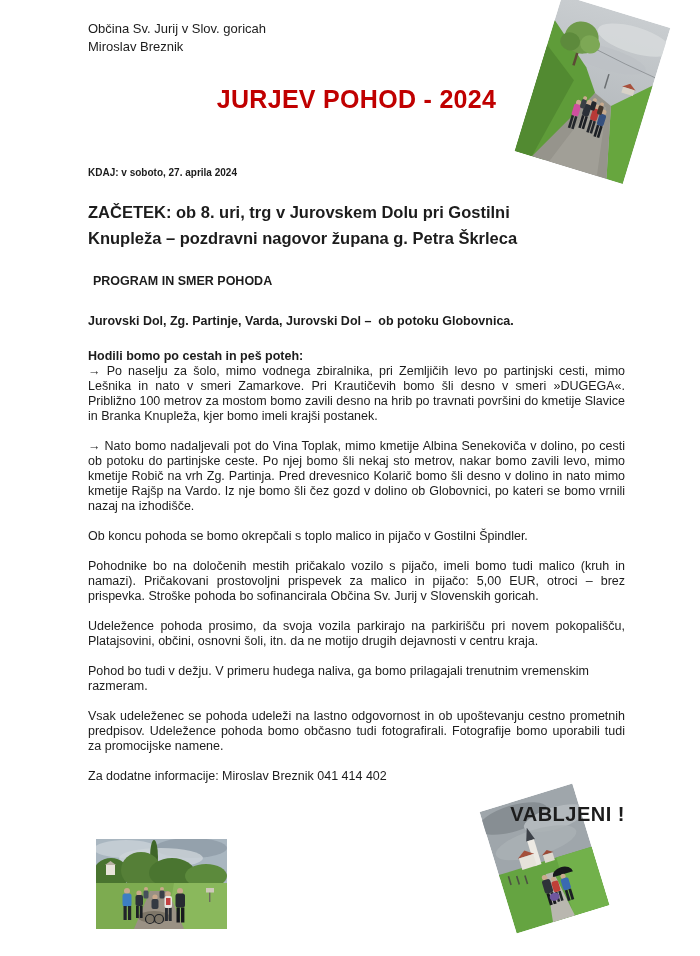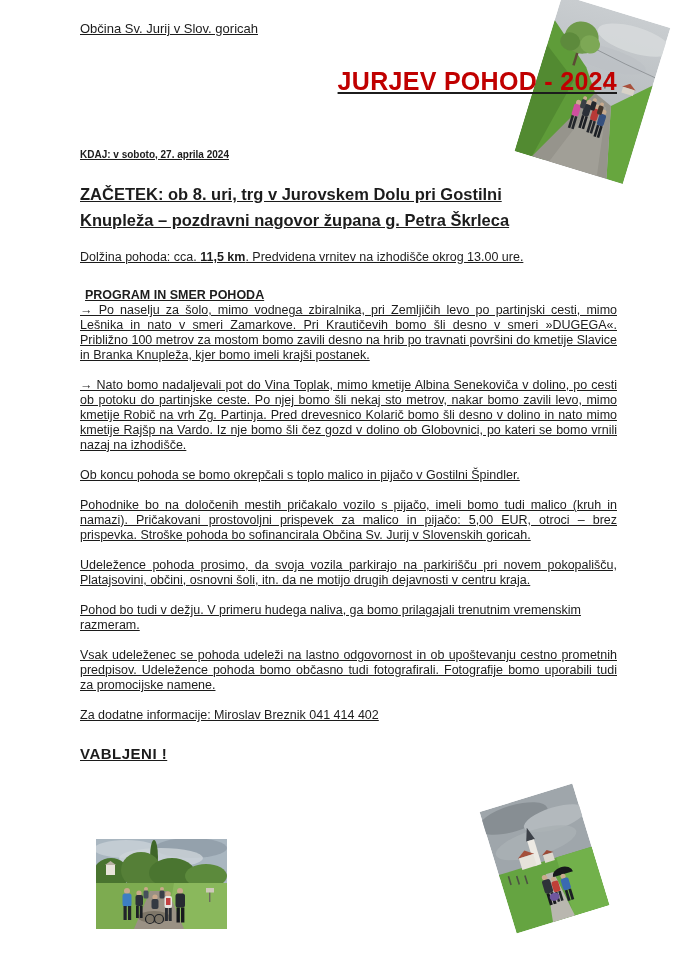--- a/index.html
+++ b/index.html
@@ -1,63 +1,65 @@
 <!DOCTYPE html>
 <html><head>
 <meta charset="utf-8">
 <style>
   html,body { margin:0; padding:0; background:#ffffff; }
   .page {
     position:relative; width:700px; height:956px; background:#ffffff;
     font-family:"Liberation Sans", sans-serif; color:#1c1c1c; overflow:hidden;
   }
-  .content { position:absolute; left:80px; top:20px; width:537px; z-index:2;
-             font-size:12.5px; line-height:15px;text-decoration:underline; }
+  .content { position:absolute; left:88px; top:20px; width:537px; z-index:2;
+             font-size:12.5px; line-height:15px; }
   .org   { font-size:13px; line-height:18px; }
-  .title { margin:30px 0 0; text-align:right; font-size:25px; line-height:27px;
+  .title { margin:30px 0 0; text-align:center; font-size:25px; line-height:27px;
            font-weight:bold; color:#c00000; letter-spacing:0.3px; }
   .when  { margin:50px 0 0; font-size:10px; line-height:20px; font-weight:bold; }
   .start { margin:16px 0 0; font-size:16.5px; line-height:26px; font-weight:bold; }
   .body-line { margin:17px 0 0; }
   .bold-line { font-weight:bold; }
   .program { margin:23px 5px 0; }
   .route   { margin:25px 0 0; white-space:pre-wrap; }
   .paths   { margin:20px 0 0; }
   .para    { margin:15px 0 0; }
   .no-top  { margin-top:0; }
   .justify { text-align:justify; }
   .contact { margin:15px 0 16px; }
-  .invite  { margin:19px 0 12px; text-align:left; font-size:15px; line-height:23px;
+  .invite  { margin:19px 0 12px; text-align:right; font-size:20px; line-height:23px;
              font-weight:bold; letter-spacing:0.5px; }
   p, h1, h2 { padding:0; }
   .photo { position:absolute; overflow:hidden; z-index:1; }
   .photo svg { display:block; width:100%; height:100%; }
   #photo-top-right    { left:536px; top:8px;   width:113px; height:163px; transform:rotate(17deg); }
   #photo-bottom-left  { left:96px;  top:839px; width:131px; height:90px; }
   #photo-bottom-right { left:496px; top:795px; width:97px;  height:127px; transform:rotate(-17deg); }
 </style>
 </head>
 <body>
 
 <div class="page">
 
   <div class="content">
     <div class="org">Občina Sv. Jurij v Slov. goricah</div>
+    <div class="org">Miroslav Breznik</div>
 
     <h1 class="title">JURJEV POHOD - 2024</h1>
 
     <h2 class="when">KDAJ: v soboto, 27. aprila 2024</h2>
 
     <h2 class="start"><span>ZAČETEK: ob 8. uri, trg v Jurovskem Dolu pri Gostilni</span><br><span>Knupleža – pozdravni nagovor župana g. Petra Škrleca</span></h2>
 
-    <p class="body-line"><span>Dolžina pohoda: cca. </span><b>11,5 km</b><span>. Predvidena vrnitev na izhodišče okrog 13.00 ure.</span></p>
 
     <p class="bold-line program">PROGRAM IN SMER POHODA</p>
 
-
+    <p class="bold-line route">Jurovski Dol, Zg. Partinje, Varda, Jurovski Dol –  ob potoku Globovnica.</p>
+
+    <p class="bold-line paths">Hodili bomo po cestah in peš poteh:</p>
     <p class="para justify no-top">→ Po naselju za šolo, mimo vodnega zbiralnika, pri Zemljičih levo po partinjski cesti, mimo Lešnika in nato v smeri Zamarkove. Pri Krautičevih bomo šli desno v smeri »DUGEGA«. Približno 100 metrov za mostom bomo zavili desno na hrib po travnati površini do kmetije Slavice in Branka Knupleža, kjer bomo imeli krajši postanek.</p>
     <p class="para justify">→ Nato bomo nadaljevali pot do Vina Toplak, mimo kmetije Albina Senekoviča v dolino, po cesti ob potoku do partinjske ceste. Po njej bomo šli nekaj sto metrov, nakar bomo zavili levo, mimo kmetije Robič na vrh Zg. Partinja. Pred drevesnico Kolarič bomo šli desno v dolino in nato mimo kmetije Rajšp na Vardo. Iz nje bomo šli čez gozd v dolino ob Globovnici, po kateri se bomo vrnili nazaj na izhodišče.</p>
     <p class="para">Ob koncu pohoda se bomo okrepčali s toplo malico in pijačo v Gostilni Špindler.</p>
     <p class="para justify">Pohodnike bo na določenih mestih pričakalo vozilo s pijačo, imeli bomo tudi malico (kruh in namazi). Pričakovani prostovoljni prispevek za malico in pijačo: 5,00 EUR, otroci – brez prispevka. Stroške pohoda bo sofinancirala Občina Sv. Jurij v Slovenskih goricah.</p>
     <p class="para justify">Udeležence pohoda prosimo, da svoja vozila parkirajo na parkirišču pri novem pokopališču, Platajsovini, občini, osnovni šoli, itn. da ne motijo drugih dejavnosti v centru kraja.</p>
     <p class="para">Pohod bo tudi v dežju. V primeru hudega naliva, ga bomo prilagajali trenutnim vremenskim razmeram.</p>
     <p class="para justify">Vsak udeleženec se pohoda udeleži na lastno odgovornost in ob upoštevanju cestno prometnih predpisov. Udeležence pohoda bomo občasno tudi fotografirali. Fotografije bomo uporabili tudi za promocijske namene.</p>
     <p class="contact">Za dodatne informacije: Miroslav Breznik 041 414 402</p>
     <p class="invite">VABLJENI !</p>
   </div>

